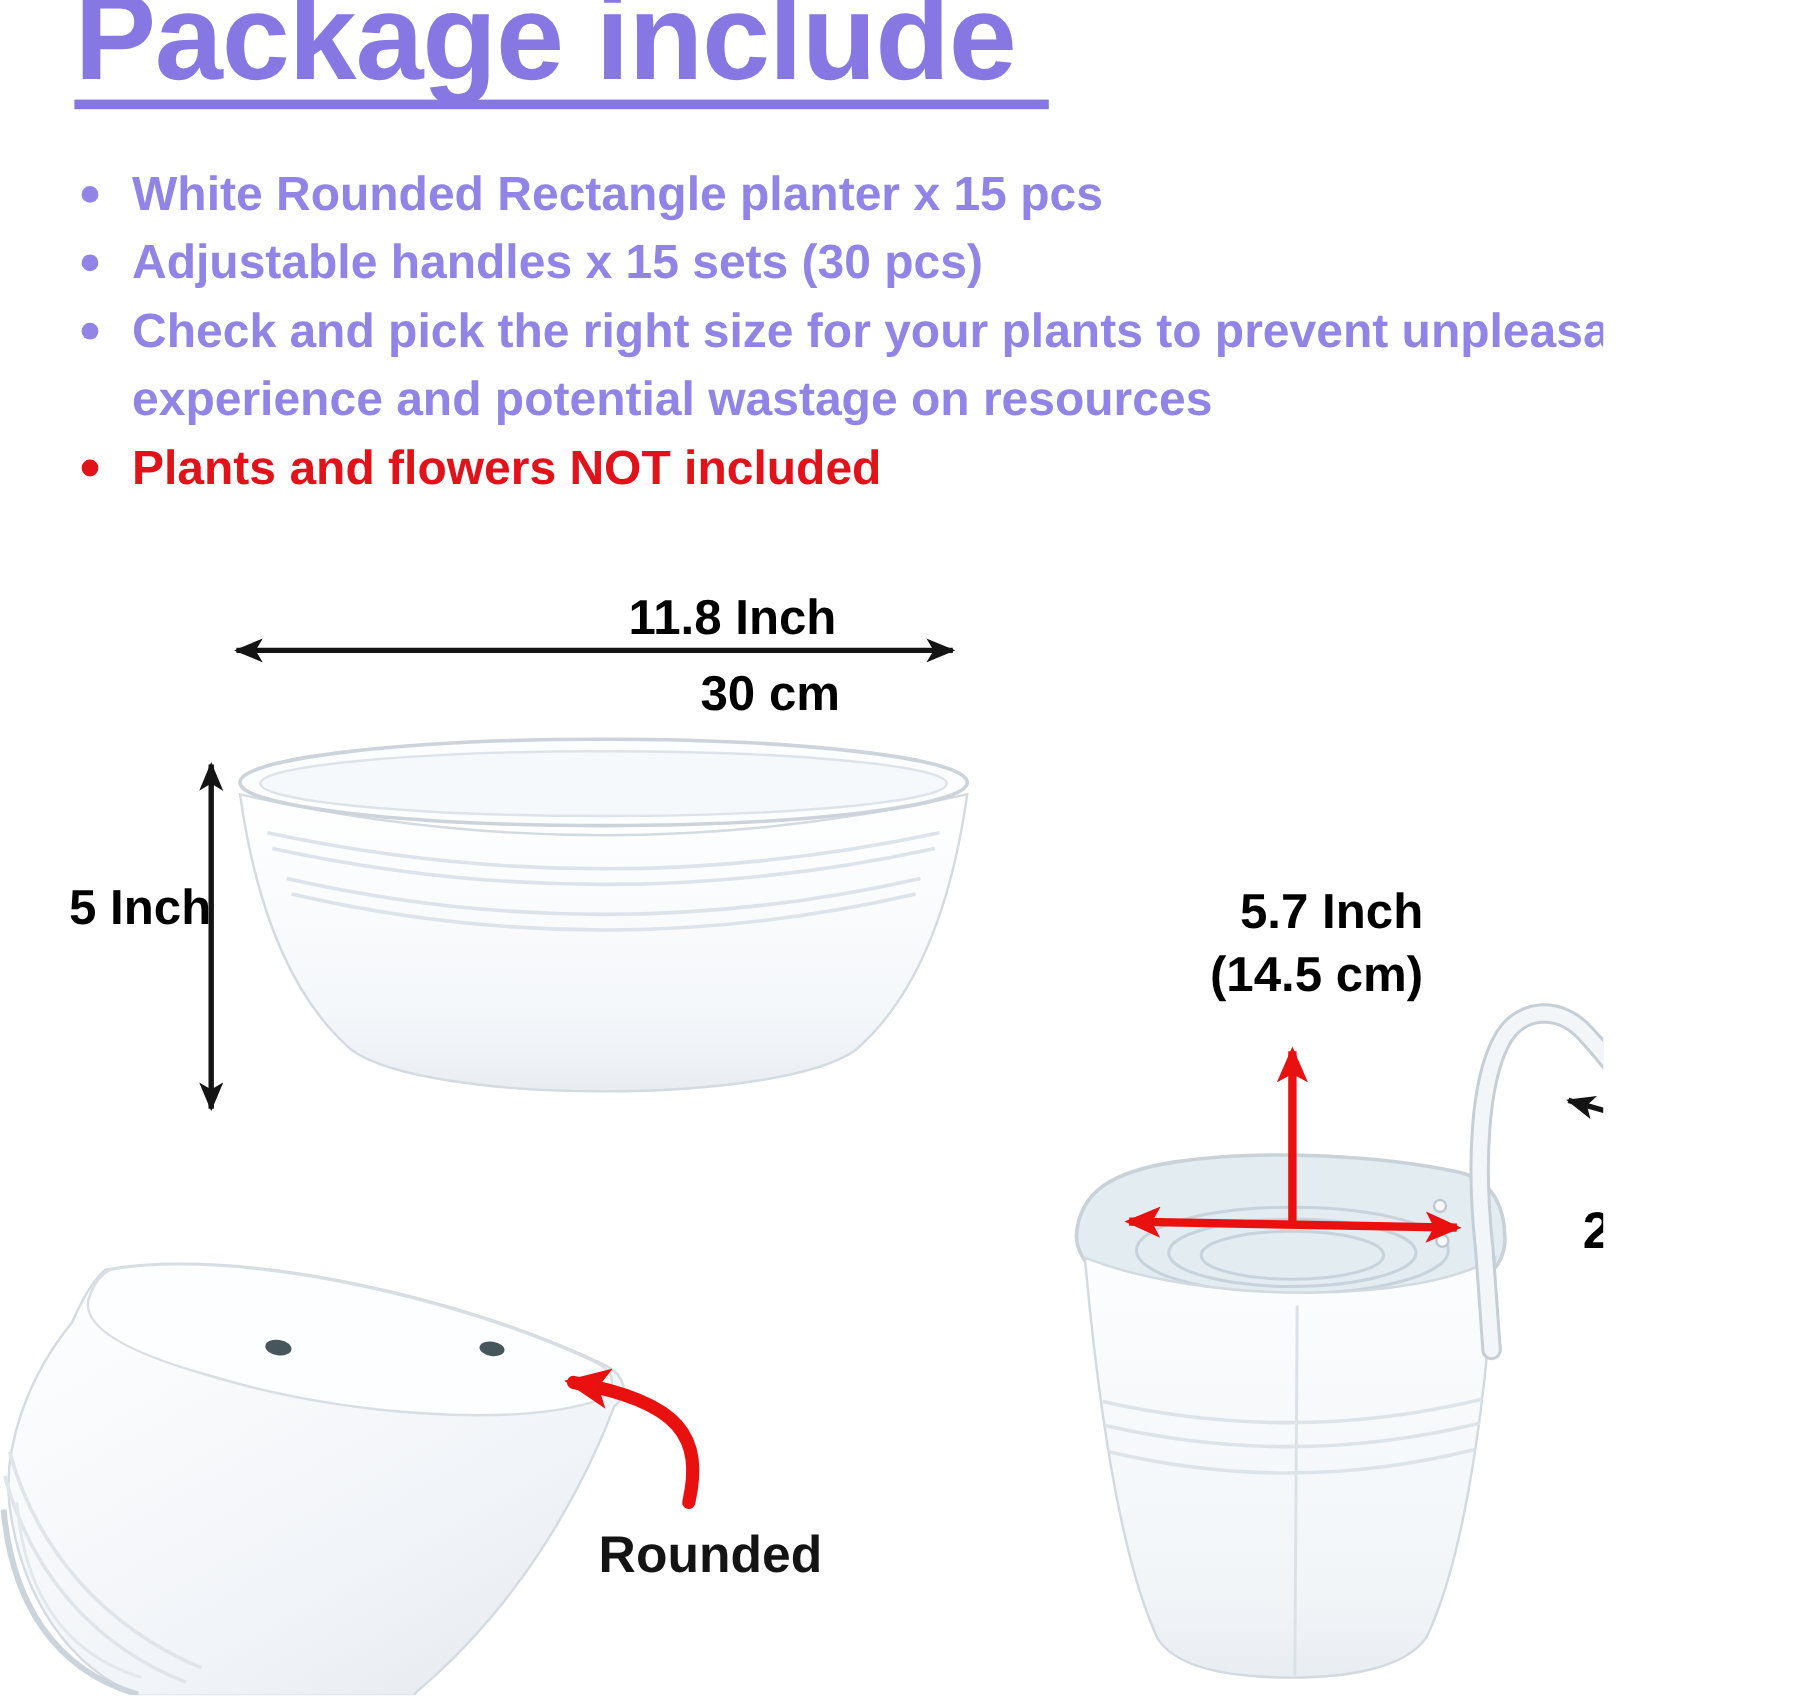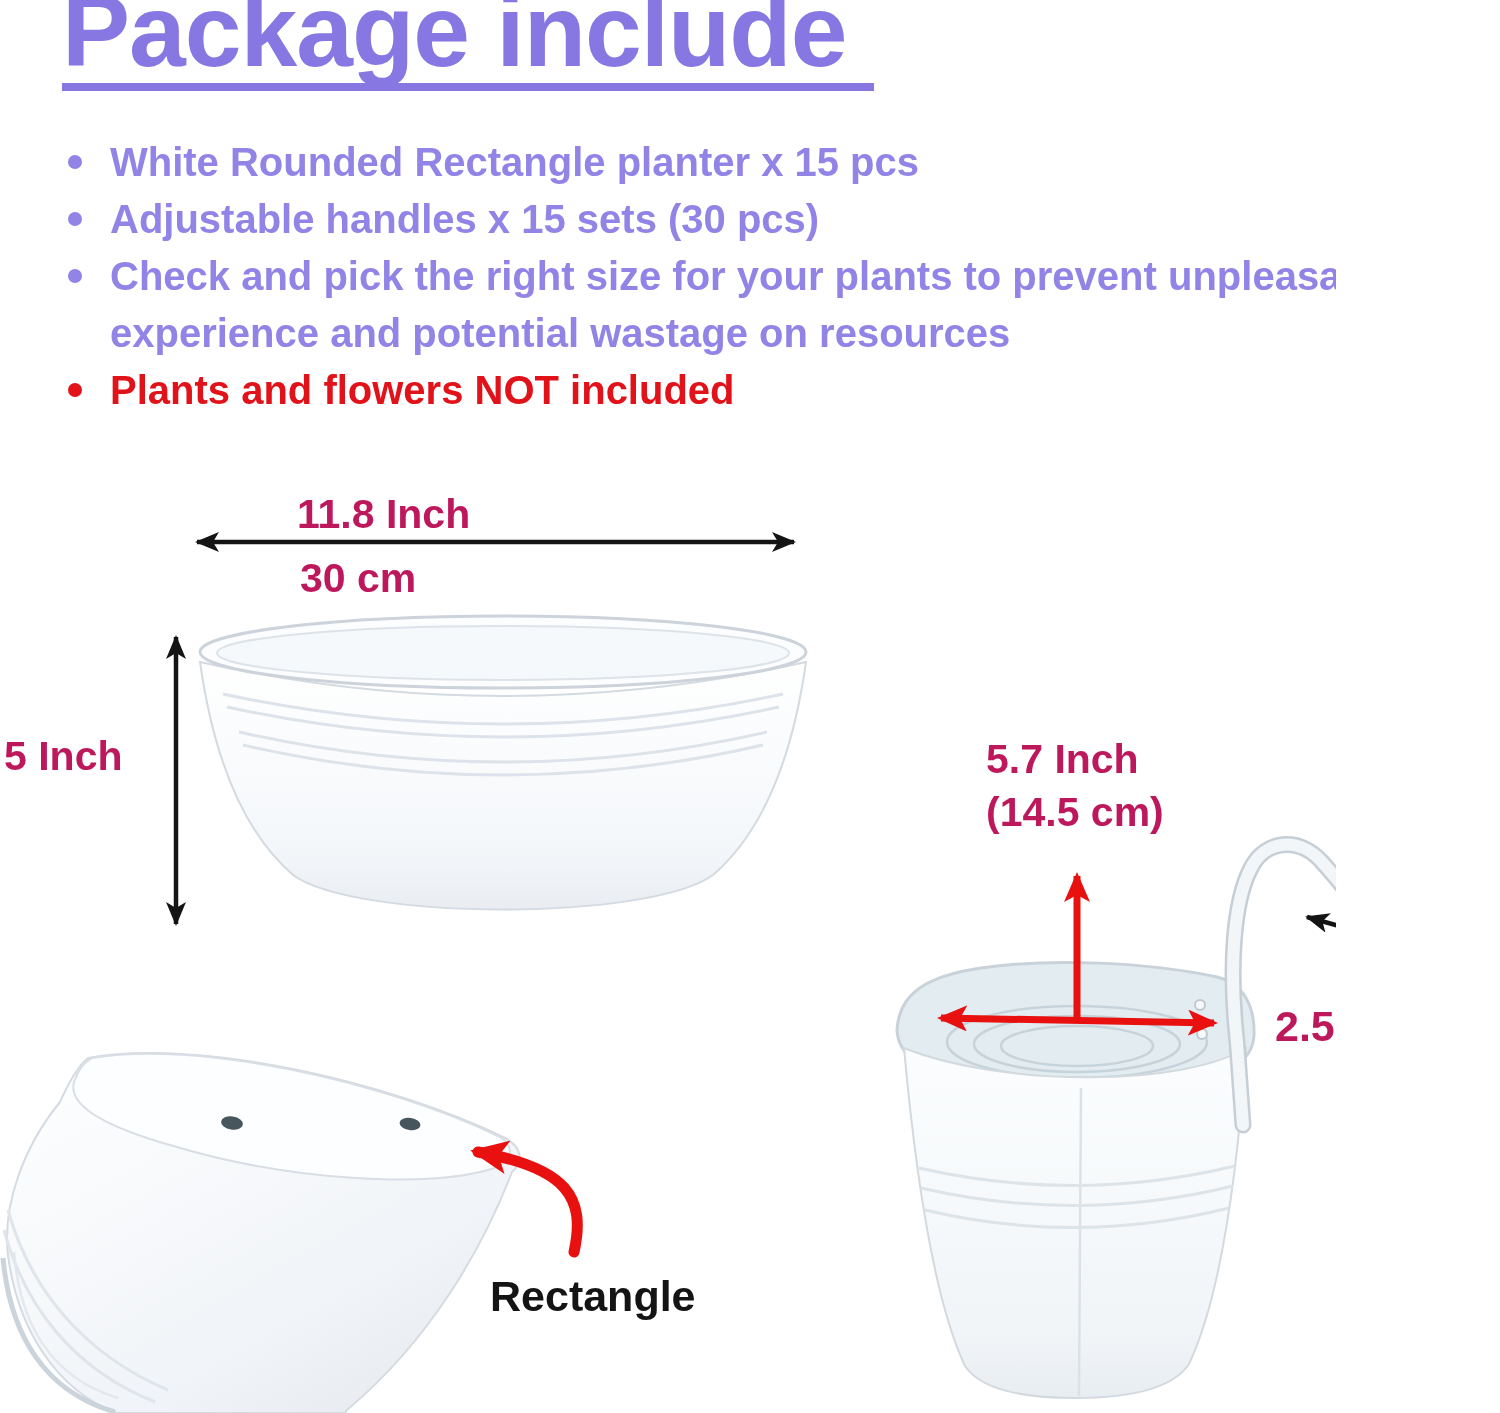--- a/index.html
+++ b/index.html
@@ -21,21 +21,21 @@
   
   .bullets{left:62px;top:134px;width:1440px;list-style:none;margin:0;padding:0;}
   .bullets li{
     display:flex;align-items:flex-start;font-size:40px;line-height:57px;
   }
   .bullets .dot{
     flex:0 0 14px;width:14px;height:14px;border-radius:50%;
     background:currentColor;margin:21px 28px 0 6px;
   }
   
-  .dim{font-size:41px;line-height:53px;text-align:left;color:#be185d;}
+  .dim{font-size:41px;line-height:53px;text-align:right;color:#000000;}
   .dim-w-inch{left:297px;top:488px;width:400px;}
   .dim-w-cm{left:300px;top:552px;width:400px;}
   .dim-h{left:4px;top:730px;width:172px;}
   .dim-bucket{left:986px;top:733px;width:200px;}
   .dim-hook{left:1275px;top:996px;width:204px;font-size:43px;line-height:60px;}
   .drainage{left:490px;top:1270px;width:204px;font-size:43px;line-height:52px;text-align:center;}
   svg{display:block;}
   .overlay{pointer-events:none;}
 </style>
 </head>
@@ -76,21 +76,21 @@
   <div class="abs dim dim-bucket">
     <div>5.7 Inch</div>
     <div>(14.5 cm)</div>
   </div>
 
   <div class="abs dim dim-hook">
     <div>2.5 Inch</div>
   </div>
 
   <div class="abs drainage">
-    <div>Rectangle</div>
+    <div>Rounded</div>
   </div>
 
   <svg class="abs" style="left:197px;top:612px;" width="612" height="312" viewBox="0 0 612 312">
     <defs>
       <linearGradient id="gradTub" x1="0" y1="0" x2="0" y2="1">
         <stop offset="0" stop-color="#ffffff"></stop>
         <stop offset="0.75" stop-color="#f4f7fa"></stop>
         <stop offset="1" stop-color="#e9edf2"></stop>
       </linearGradient>
     </defs>

